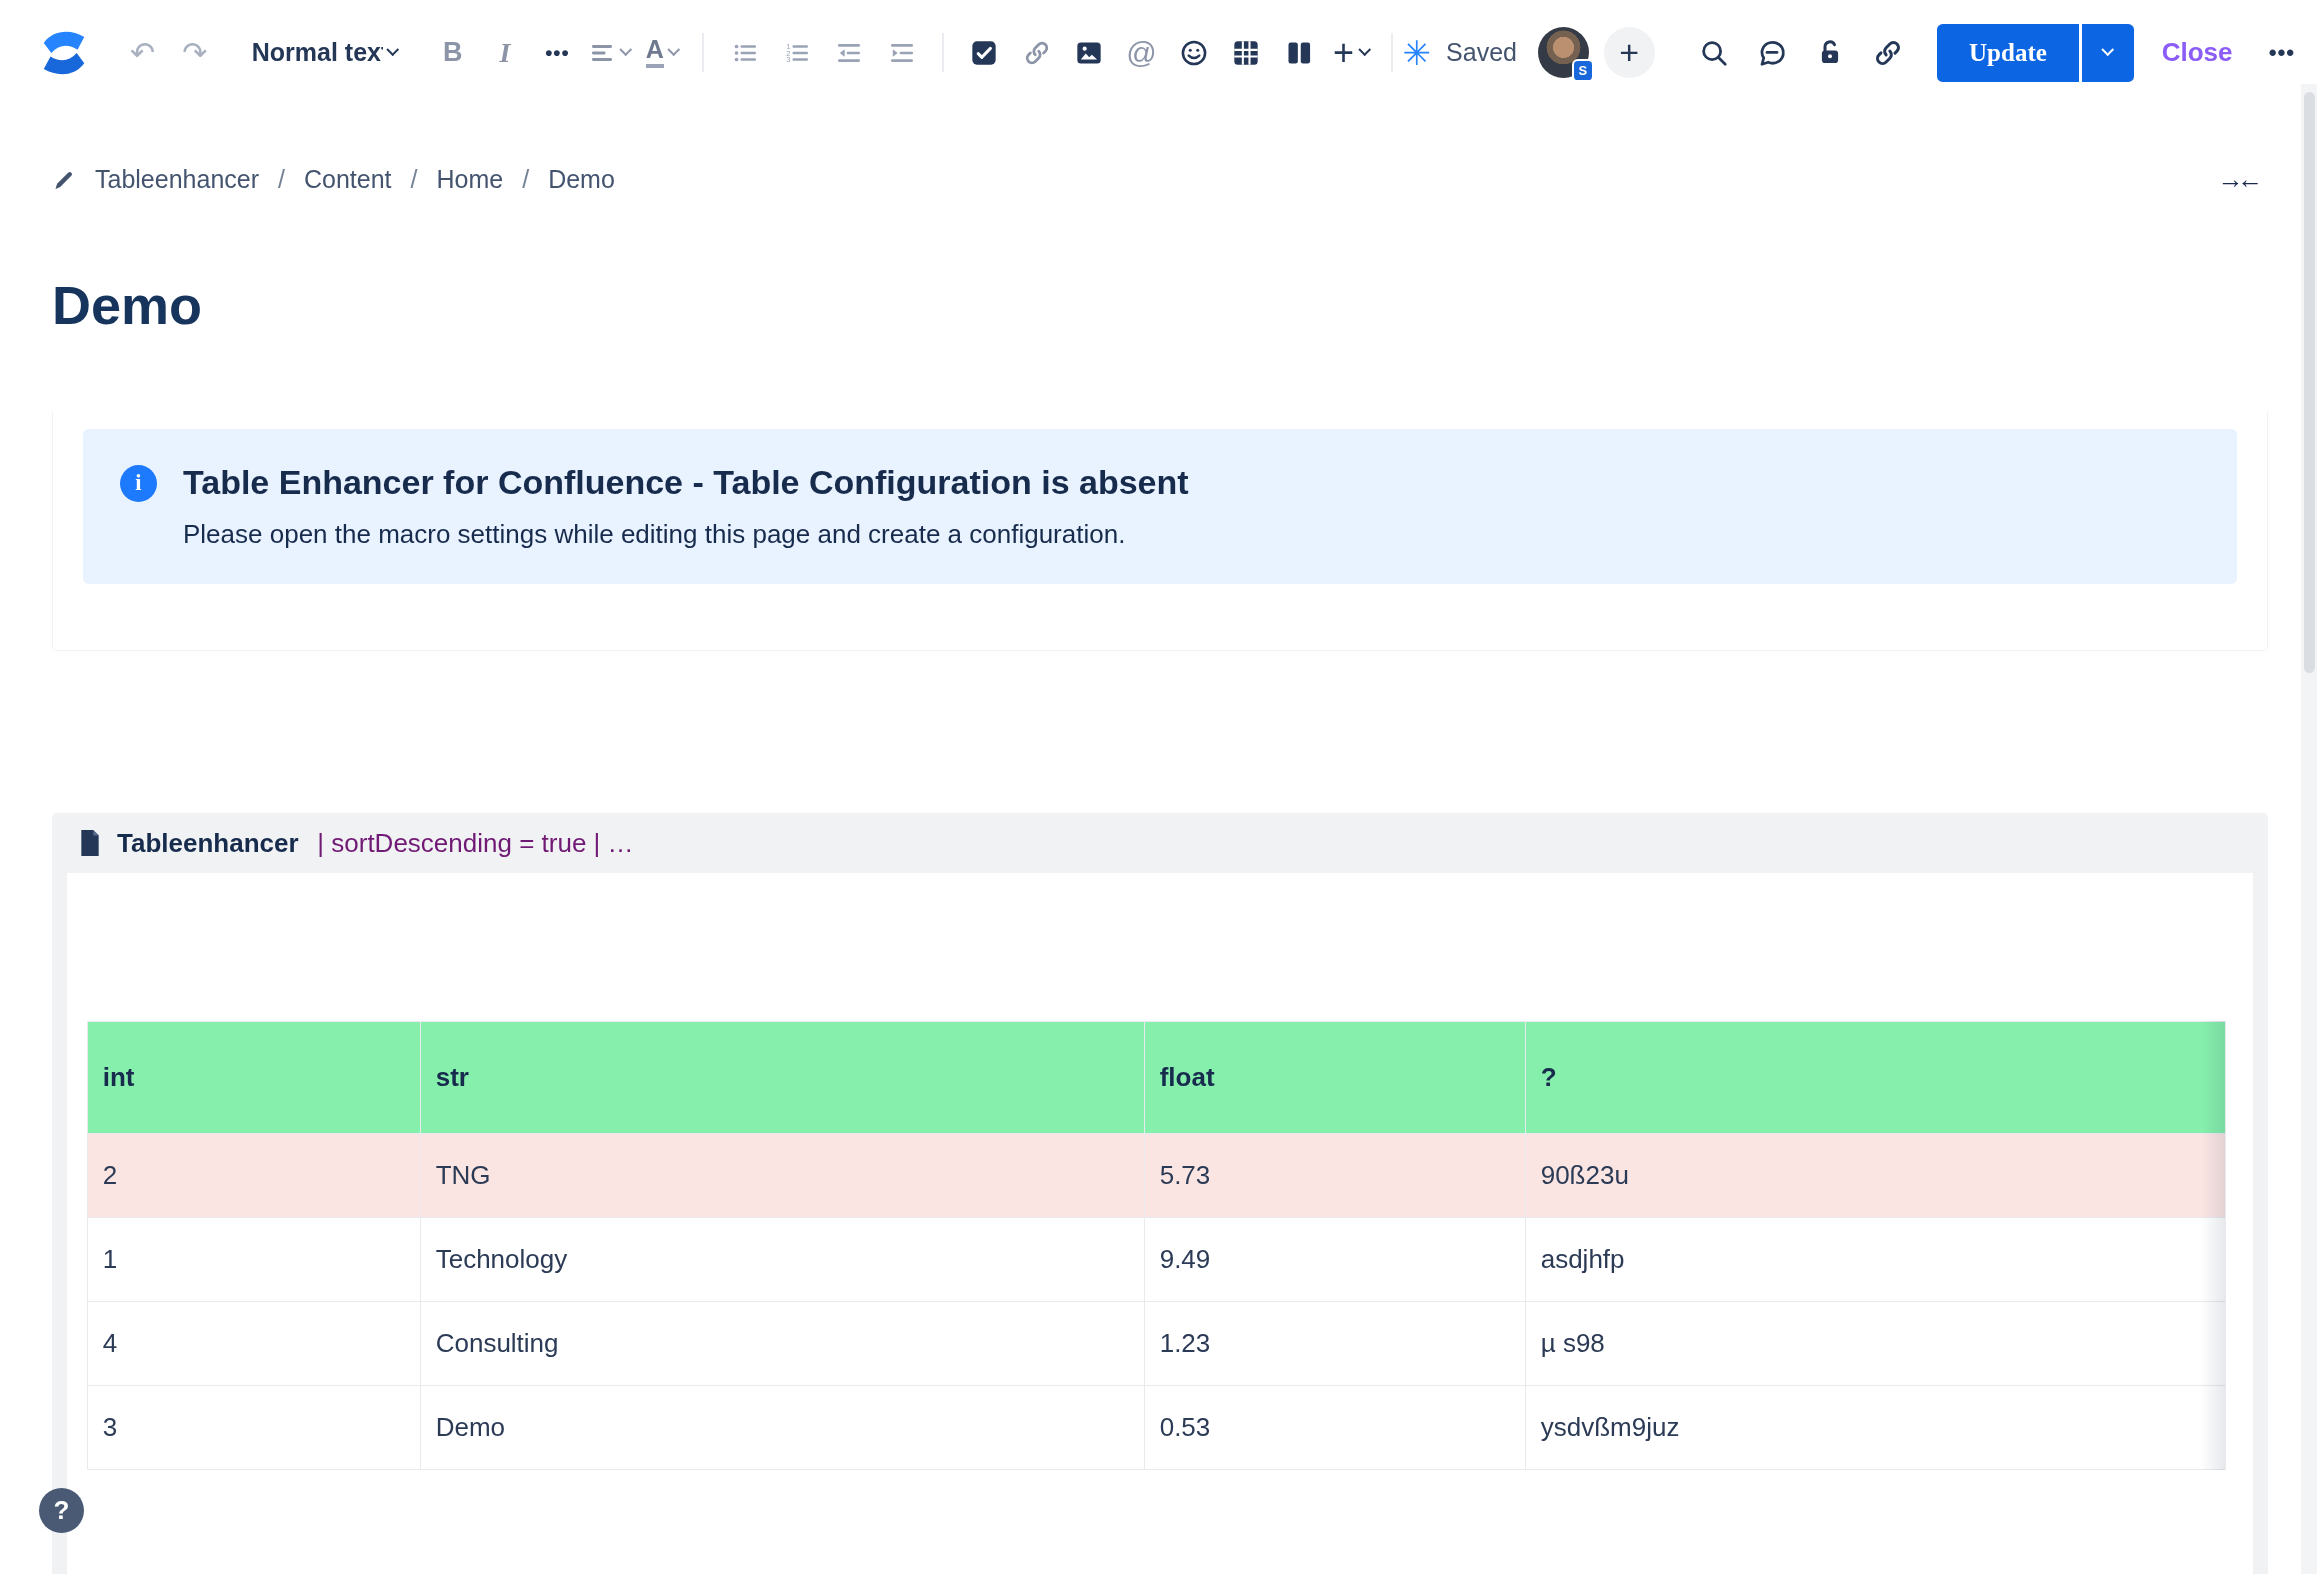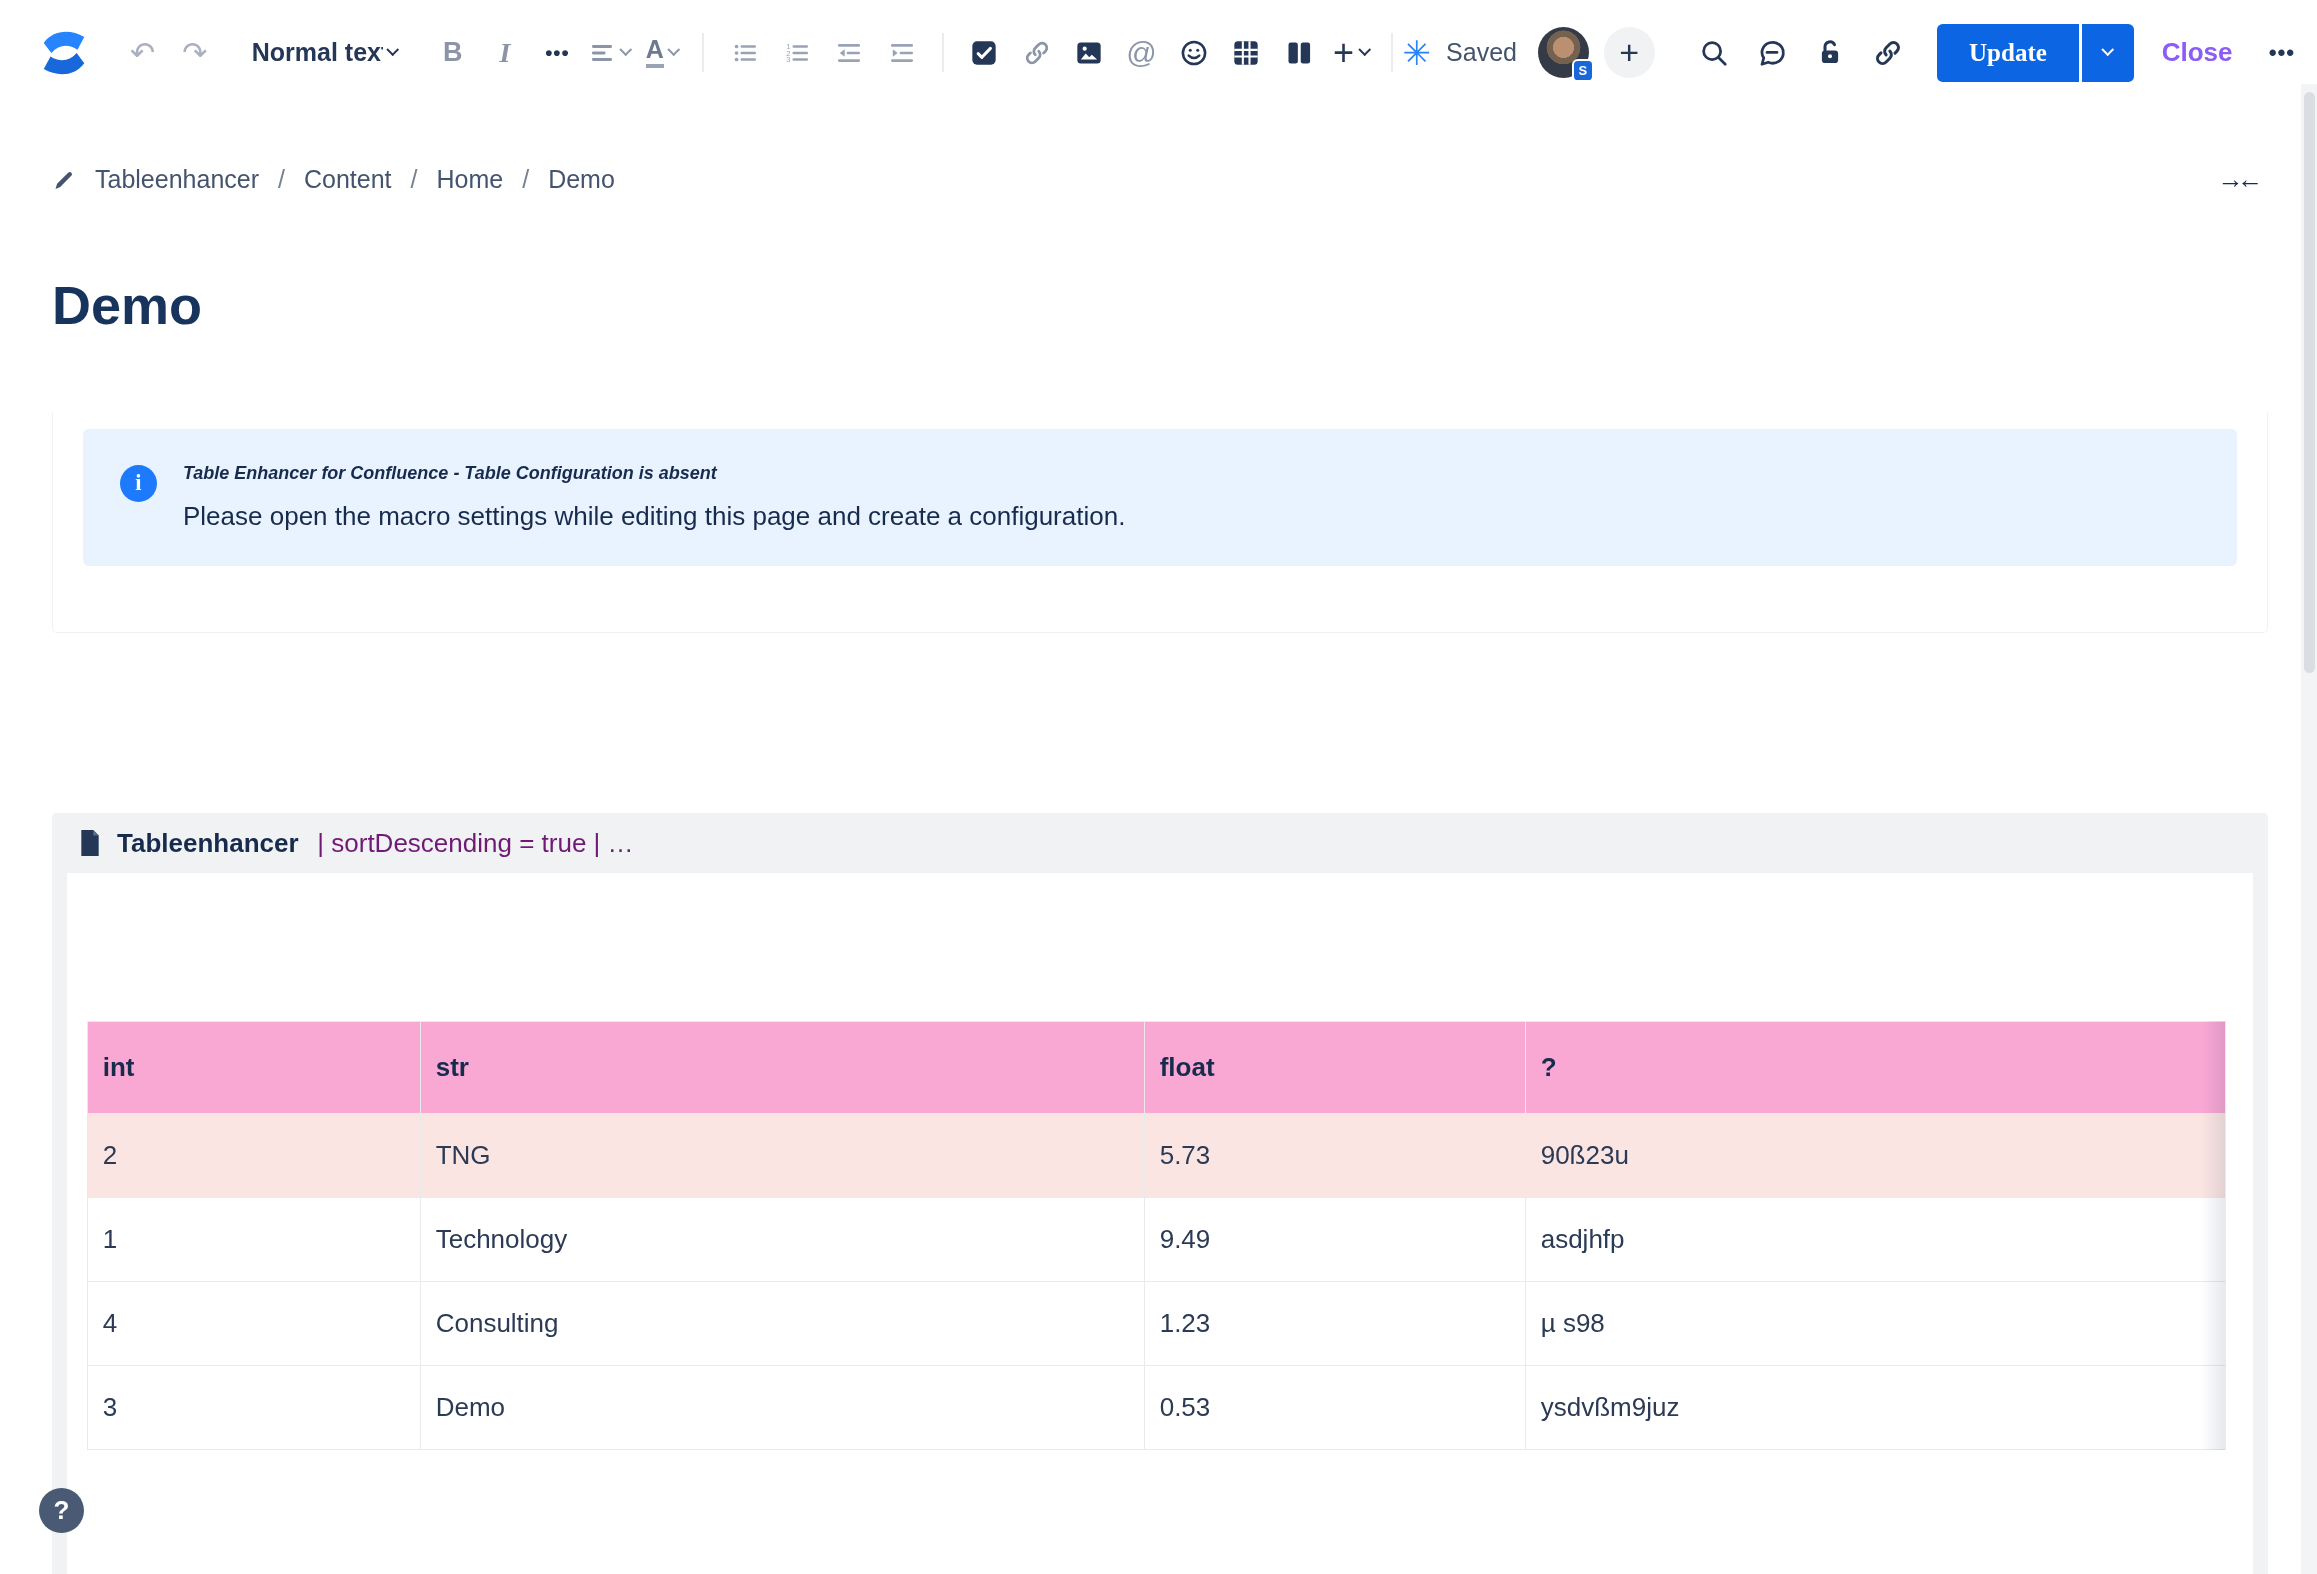--- a/index.html
+++ b/index.html
@@ -74,32 +74,32 @@
   .macro-title { font-size:26px; font-weight:500; color:#172B4D; }
   .macro-title-bold { font-weight:700; }
   .macro-params { font-size:26px; color:#701a75; margin-left:3.7px; }
   .macro1 { top:412px; }
   .macro1-body { background:#fff; border:1.9px solid #F1F2F4; border-top:none; border-radius:0 0 4.7px 4.7px;
     padding:17px 30px 66px 30px; }
   .info-alert { background:#E9F2FF; border-radius:5.6px; padding:34px 37px; display:flex; gap:26px; }
   .info-icon { width:37px; height:37px; border-radius:50%; background:#1D7AFC; color:#fff;
     font-size:22.5px; font-weight:700; font-family:"Liberation Serif",serif;
     display:flex; align-items:center; justify-content:center; flex:0 0 auto; margin-top:1.9px; }
-  .alert-title { font-size:18px; font-weight:700; color:#172B4D;font-style:italic; }
+  .alert-title { font-size:34px; font-weight:700; color:#172B4D; }
   .alert-body { font-size:26px; color:#172B4D; margin-top:17px; }
 
   .macro2 { top:813px; height:761px; }
   .macro2-frame { background:#F1F2F4; padding:0 15px; height:701px; }
   .macro2-body { background:#fff; height:100%; position:relative; padding:148px 0 0 19.7px; }
 
   
   .table-wrap { position:relative; width:2138px; }
   table.data { border-collapse:collapse; table-layout:fixed; width:2138px; font-size:26px; }
   table.data th, table.data td { border:1.9px solid #E8EAED; text-align:left; padding:0 0 0 15px; }
-  table.data th { background:#f9a8d4; color:#172B4D; font-weight:700; height:92px; }
+  table.data th { background:#86efac; color:#172B4D; font-weight:700; height:112px; }
   table.data td { color:#2B3A55; height:84px; background:#fff; }
   tr.hl td { background:#FBE5E3; }
   .scroll-shadow { position:absolute; top:0; right:0; width:24px; height:100%;
     background:linear-gradient(to right, rgba(255,255,255,0), rgba(9,30,66,0.10)); pointer-events:none; }
 
   
   .help-btn { position:absolute; left:39px; top:1488px; width:45px; height:45px; border-radius:50%;
     background:#4A5A74; color:#fff; border:none; cursor:pointer; font-size:26px; font-weight:700;
     display:flex; align-items:center; justify-content:center; z-index:5; font-family:inherit; }
   .page-scrollbar { position:absolute; right:0; top:84px; width:17px; height:1490px; background:#F3F4F6; }

